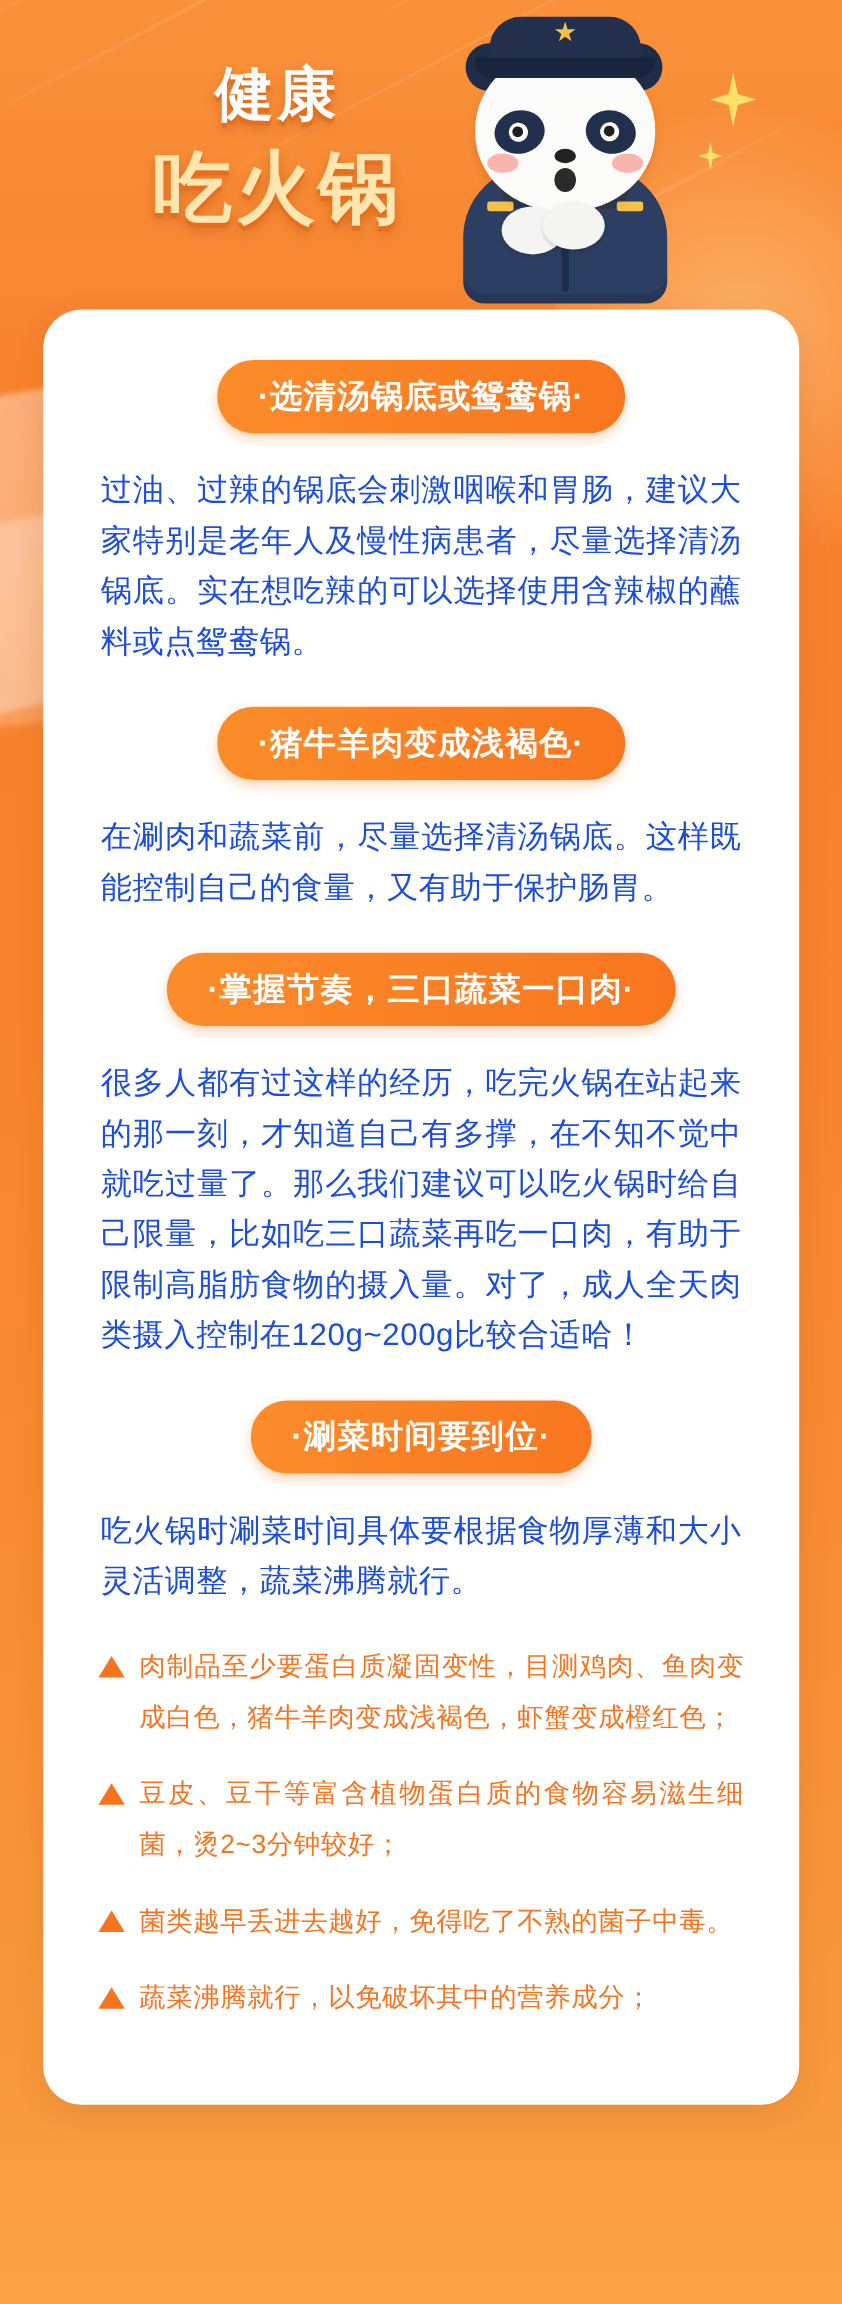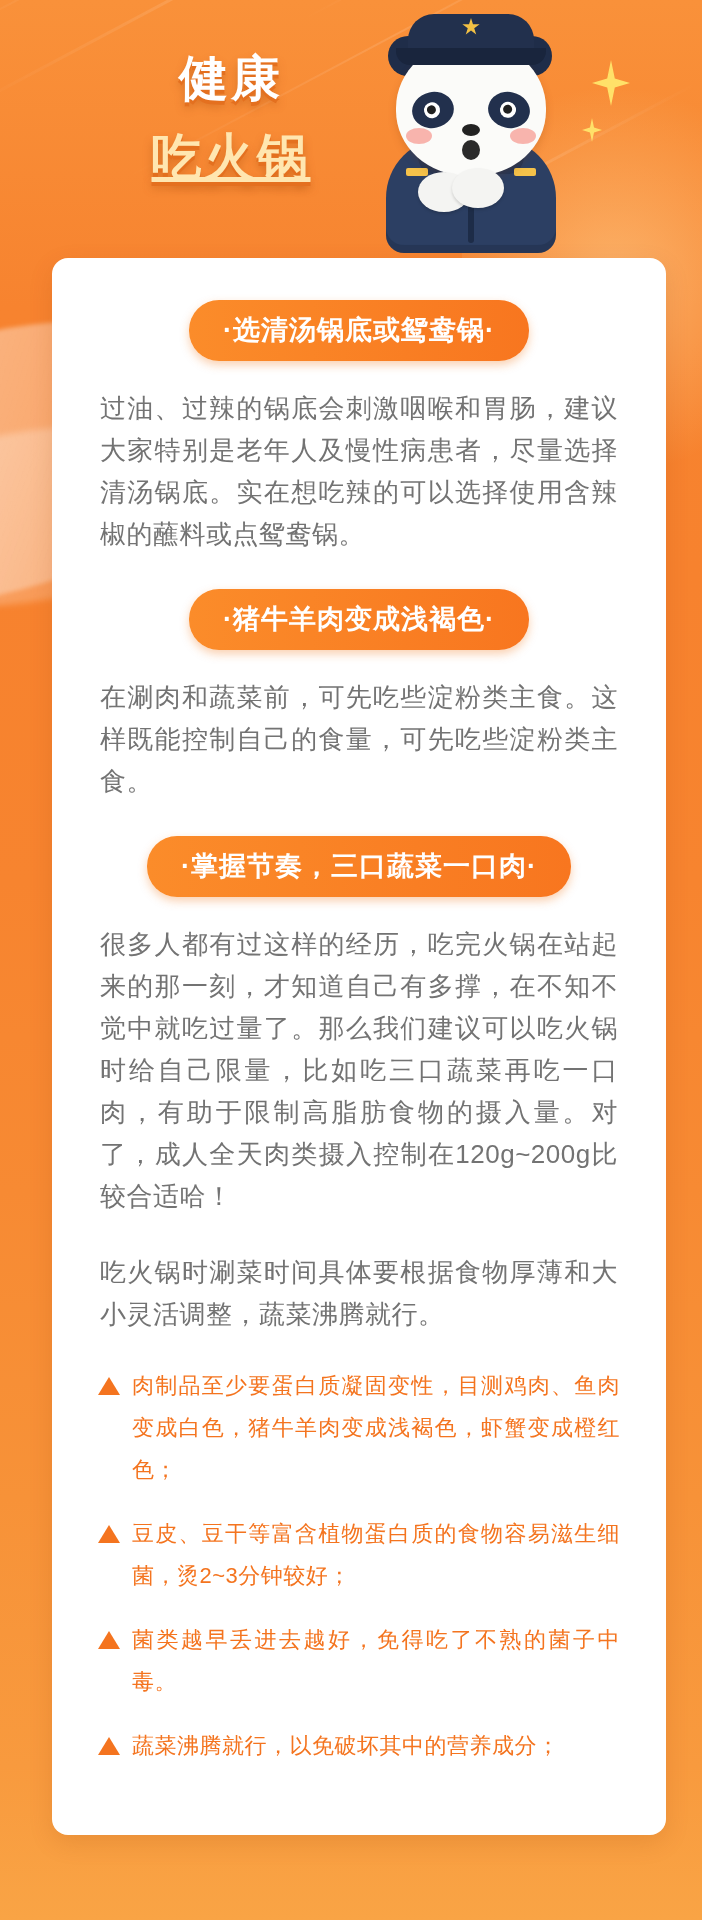--- a/index.html
+++ b/index.html
@@ -96,25 +96,24 @@
     font-size: 49px;
     line-height: 78px;
     letter-spacing: 3px;
     color: #ffffff;
     text-shadow:
       0 4px 0 #e4701f,
       0 6px 10px rgba(150,60,0,.35);
   }
   .title-line.second {
     color: #ffe6b0;
-    font-size: 50px;
+    font-size: 66px;
     text-shadow:
       0 4px 0 #e4701f,
       0 6px 10px rgba(150,60,0,.35);
-    text-decoration: underline;
   }
 
   
   .mascot {
     position: absolute;
     left: 360px;
     top: 18px;
     width: 220px;
     height: 230px;
   }
@@ -281,23 +280,23 @@
     position: absolute;
     background: #ffe169;
     clip-path: polygon(50% 0%, 60% 40%, 100% 50%, 60% 60%, 50% 100%, 40% 60%, 0% 50%, 40% 40%);
   }
   .sparkle.big { left: 592px; top: 60px; width: 38px; height: 46px; }
   .sparkle.small { left: 582px; top: 118px; width: 20px; height: 24px; }
 
   
   .card {
     position: relative;
-    margin: 8px 36px 44px 52px;
+    margin: 8px 36px 44px 36px;
     background: #ffffff;
-    border-radius: 16px;
+    border-radius: 32px;
     padding: 42px 0 46px 0;
     box-shadow: 0 8px 24px rgba(140,60,0,.14);
   }
 
   .pill-wrap {
     text-align: center;
     margin: 0 0 26px 0;
   }
   .pill {
     display: inline-block;
@@ -306,21 +305,21 @@
     font-size: 27px;
     font-weight: bold;
     letter-spacing: 1px;
     line-height: 1;
     padding: 17px 34px;
     border-radius: 30px;
     box-shadow: 0 4px 10px rgba(240,120,30,.35);
   }
 
   .para {
-    color: #737373;
+    color: #1d4ed8;
     font-size: 26px;
     line-height: 42px;
     letter-spacing: .5px;
     padding: 0 48px;
     margin: 0 0 34px 0;
     text-align: justify;
   }
   .para.last { margin-bottom: 30px; }
 
   .bullets {
@@ -415,31 +414,34 @@
       <div class="pill-wrap">
         <span class="pill">·选清汤锅底或鸳鸯锅·</span>
       </div>
       <p class="para">过油、过辣的锅底会刺激咽喉和胃肠，建议大家特别是老年人及慢性病患者，尽量选择清汤锅底。实在想吃辣的可以选择使用含辣椒的蘸料或点鸳鸯锅。</p>
     </div>
 
     <div class="section">
       <div class="pill-wrap">
         <span class="pill">·猪牛羊肉变成浅褐色·</span>
       </div>
-      <p class="para">在涮肉和蔬菜前，可先吃些淀粉类主食。这样既能控制自己的食量，可先吃些淀粉类主食。</p>
+      <p class="para">在涮肉和蔬菜前，尽量选择清汤锅底。这样既能控制自己的食量，又有助于保护肠胃。</p>
     </div>
 
     <div class="section">
       <div class="pill-wrap">
         <span class="pill">·掌握节奏，三口蔬菜一口肉·</span>
       </div>
       <p class="para">很多人都有过这样的经历，吃完火锅在站起来的那一刻，才知道自己有多撑，在不知不觉中就吃过量了。那么我们建议可以吃火锅时给自己限量，比如吃三口蔬菜再吃一口肉，有助于限制高脂肪食物的摄入量。对了，成人全天肉类摄入控制在120g~200g比较合适哈！</p>
     </div>
 
     <div class="section">
+      <div class="pill-wrap">
+        <span class="pill">·涮菜时间要到位·</span>
+      </div>
       <p class="para last">吃火锅时涮菜时间具体要根据食物厚薄和大小灵活调整，蔬菜沸腾就行。</p>
 
       <div class="bullets">
         <div class="bullet">
           <span class="tri"></span>
           <span class="bullet-text">肉制品至少要蛋白质凝固变性，目测鸡肉、鱼肉变成白色，猪牛羊肉变成浅褐色，虾蟹变成橙红色；</span>
         </div>
         <div class="bullet">
           <span class="tri"></span>
           <span class="bullet-text">豆皮、豆干等富含植物蛋白质的食物容易滋生细菌，烫2~3分钟较好；</span>

